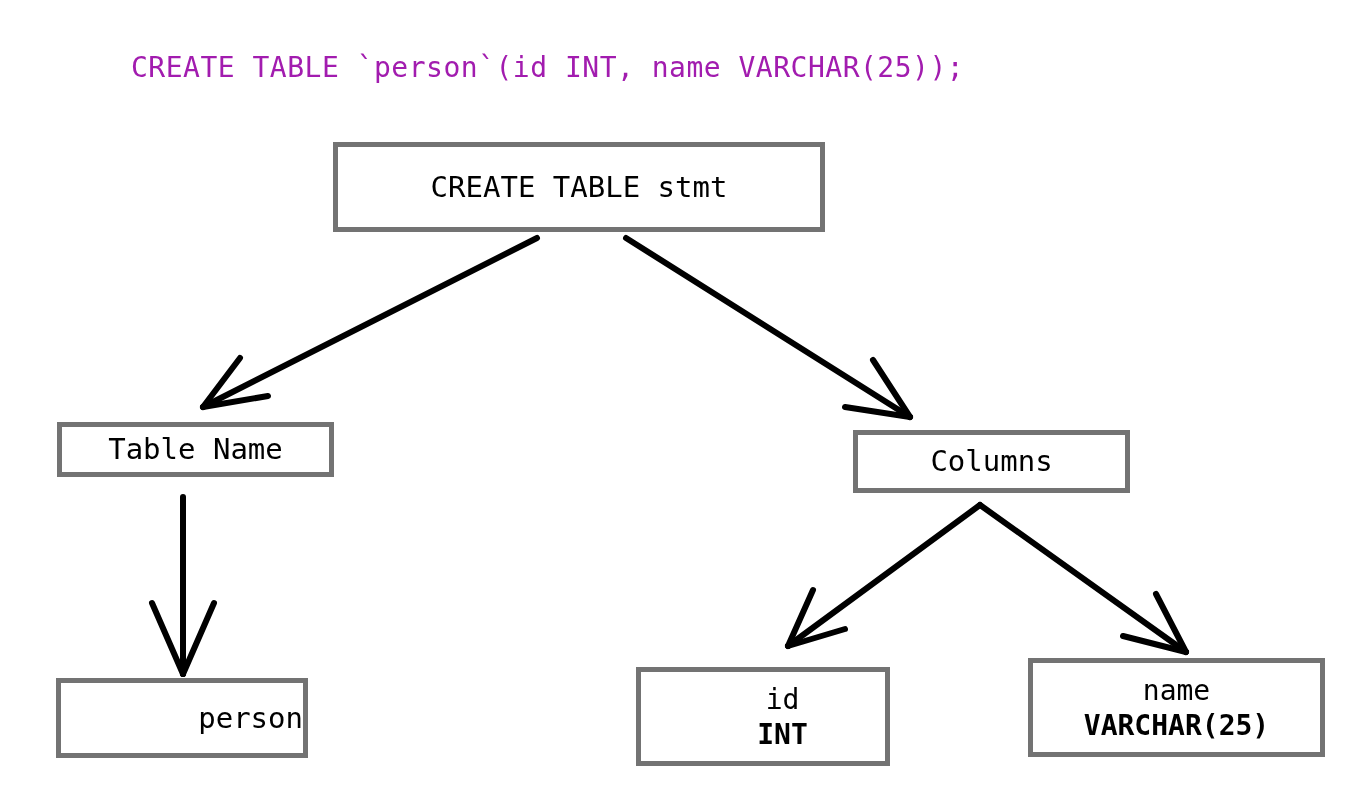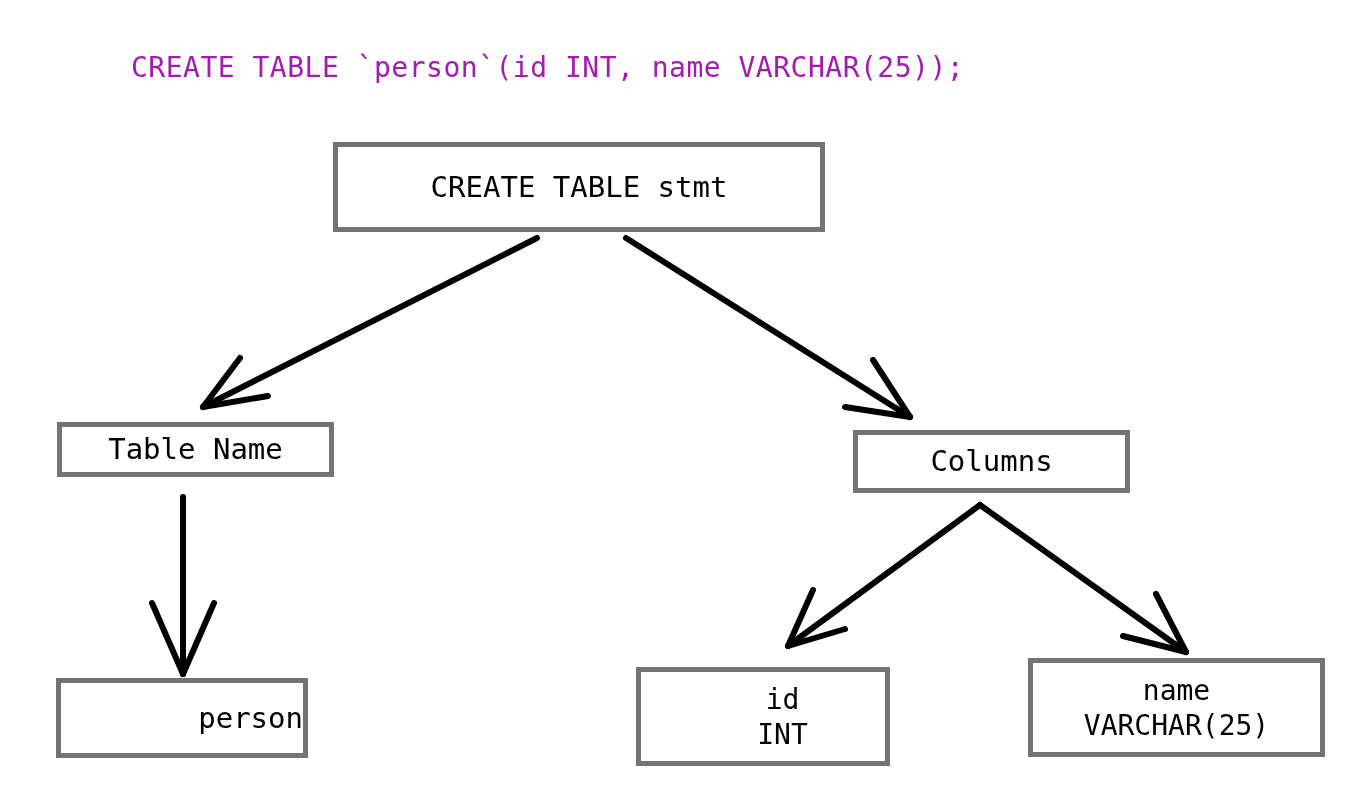--- a/index.html
+++ b/index.html
@@ -41,21 +41,21 @@
     flex-direction: column;
     align-items: center;
     justify-content: center;
     font-family: "DejaVu Sans Mono", monospace;
     font-size: 29px;
     line-height: 1.25;
     white-space: pre;
     color: #000000;
     text-align: center;
   }
-  .node .line2 { display: block; }
+  .node .line2 { display: block; font-weight: bold; }
   #node-root   { left: 333px; top: 142px; width: 492px; height: 90px; }
   #node-tname  { left: 43px;  top: 422px; width: 277px; height: 55px; margin-left: 14px; }
   #node-cols   { left: 853px; top: 430px; width: 277px; height: 63px; }
   #node-person { left: 56px;  top: 678px; width: 252px; height: 80px; align-items: flex-end; }
   #node-id     { left: 636px; top: 667px; width: 254px; height: 99px; padding-left: 39px; }
   #node-name   { left: 1028px;top: 658px; width: 297px; height: 99px; }
   #node-id .txt, #node-name .txt { font-size: 28px; }
   
   #edges {
     position: absolute;

